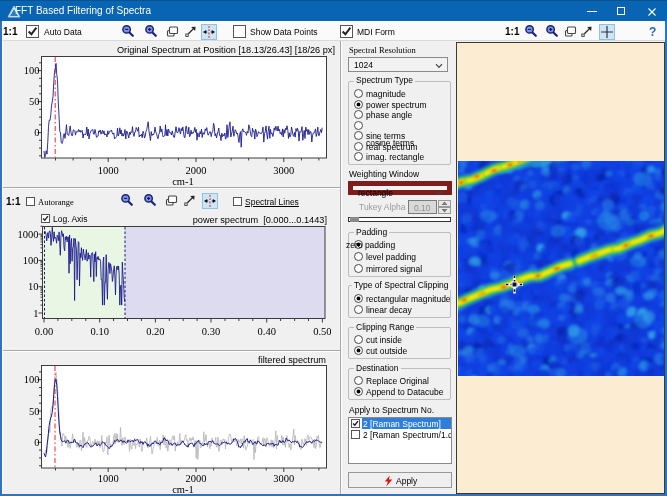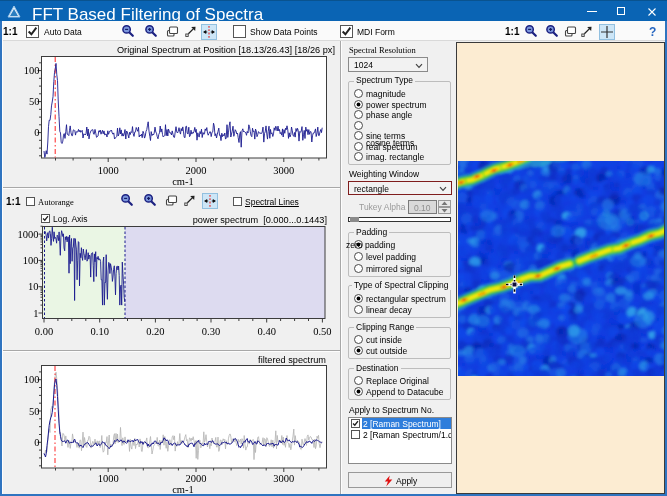--- a/index.html
+++ b/index.html
@@ -11,21 +11,21 @@
 .rad.sel::after{content:"";position:absolute;left:2px;top:2px;width:3px;height:3px;border-radius:50%;background:#000;box-shadow:0 0 0 0.4px #000}
 .grp{position:absolute;border:1px solid #bdbdbd;border-radius:2px}
 .grplabel{position:absolute;font-size:8.5px;line-height:9px;background:#f0f0f0;padding:0 2px;white-space:nowrap}
 </style></head><body>
 <div class="abs" style="left:0;top:0;width:667px;height:496px;border:2px solid #2f74c0;border-top:none;pointer-events:none;z-index:50"></div>
 <div class="abs" style="left:0;top:0;width:667px;height:21px;background:#0a64b4;border-top:1px solid #09538f;z-index:51">
     <svg class="abs" style="left:7px;top:4px" width="14" height="14" viewBox="0 0 14 14">
       <polygon points="7,1 13,12 1,12" fill="#e8f2fc" stroke="#9cc6e8" stroke-width="1"></polygon>
       <polygon points="7,4 11,11 3,11" fill="#2a7ec0"></polygon>
     </svg>
-    <span class="abs" style="left:32px;top:4px;font-size:17px;color:#fff">FFT Based Filtering of Spectra</span>
+    <span class="abs" style="left:15px;top:4px;font-size:10px;color:#fff">FFT Based Filtering of Spectra</span>
     <div class="abs" style="left:587px;top:10px;width:10px;height:1px;background:#fff"></div>
     <div class="abs" style="left:617px;top:6px;width:8px;height:8px;border:1px solid #fff"></div>
     <svg class="abs" style="left:646px;top:5px" width="12" height="12" viewBox="0 0 12 12">
       <path d="M2.5 2.5 L9.5 9.5 M9.5 2.5 L2.5 9.5" stroke="#fff" stroke-width="1.1"></path>
     </svg>
   </div>
 <div class="abs" style="left:2px;top:21px;width:663px;height:19px;background:#fafafa"></div>
 <div class="abs" style="left:2px;top:21px;width:1px;height:473px;background:#fdfdfd;z-index:40"></div>
 <div class="abs" style="left:2px;top:40px;width:663px;height:1px;background:#d9d9d9"></div>
 <span class="abs" style="left:3px;top:26px;font-size:10px;font-weight:bold">1:1</span>
@@ -290,21 +290,21 @@
     <text x="39.5" y="383.2" font-family="Liberation Serif,serif" font-size="10.5" text-anchor="end">100</text>
     <text x="108.2" y="482" font-family="Liberation Serif,serif" font-size="10.5" text-anchor="middle">1000</text>
     <text x="196.0" y="482" font-family="Liberation Serif,serif" font-size="10.5" text-anchor="middle">2000</text>
     <text x="283.8" y="482" font-family="Liberation Serif,serif" font-size="10.5" text-anchor="middle">3000</text>
     <text x="183" y="492.5" font-family="Liberation Serif,serif" font-size="10.5" text-anchor="middle">cm-1</text>
     <polyline points="44.0,454.9 44.8,453.7 45.5,450.0 46.2,453.2 47.0,451.5 47.8,441.4 48.5,434.1 49.2,428.8 50.0,432.5 50.8,409.8 51.5,407.8 52.2,405.9 53.0,408.0 53.8,390.1 54.5,381.7 55.2,376.2 56.0,372.2 56.8,379.1 57.5,388.2 58.2,400.6 59.0,413.9 59.8,433.9 60.5,432.3 61.2,440.0 62.0,446.0 62.8,433.4 63.5,433.8 64.2,435.8 65.0,441.1 65.8,435.9 66.5,442.2 67.2,441.3 68.0,447.4 68.8,440.4 69.5,442.0 70.2,448.4 71.0,442.5 71.8,442.7 72.5,433.9 73.2,438.1 74.0,442.2 74.8,441.1 75.5,442.1 76.2,443.3 77.0,447.4 77.8,443.0 78.5,445.8 79.2,448.2 80.0,439.9 80.8,440.5 81.5,450.7 82.2,442.9 83.0,432.1 83.8,445.9 84.5,437.5 85.2,442.1 86.0,446.3 86.8,447.4 87.5,440.7 88.2,440.5 89.0,436.3 89.8,437.1 90.5,442.9 91.2,448.1 92.0,443.8 92.8,441.3 93.5,443.2 94.2,445.0 95.0,439.1 95.8,444.7 96.5,445.2 97.2,440.8 98.0,444.2 98.8,441.2 99.5,441.0 100.2,447.6 101.0,444.6 101.8,435.5 102.5,447.8 103.2,452.2 104.0,451.0 104.8,442.2 105.5,442.2 106.2,442.9 107.0,436.6 107.8,454.8 108.5,440.4 109.2,435.0 110.0,447.6 110.8,444.1 111.5,445.8 112.2,446.5 113.0,443.8 113.8,435.6 114.5,433.7 115.2,443.9 116.0,433.4 116.8,442.1 117.5,434.1 118.2,442.7 119.0,441.7 119.8,440.6 120.5,427.4 121.2,438.3 122.0,445.6 122.8,437.8 123.5,444.0 124.2,444.6 125.0,436.9 125.8,442.2 126.5,441.0 127.2,442.2 128.0,440.7 128.8,440.3 129.5,451.4 130.2,439.2 131.0,446.9 131.8,449.1 132.5,442.6 133.2,441.9 134.0,445.6 134.8,438.4 135.5,448.6 136.2,444.2 137.0,445.0 137.8,442.5 138.5,441.0 139.2,447.0 140.0,438.9 140.8,442.0 141.5,451.2 142.2,451.5 143.0,442.4 143.8,443.3 144.5,442.8 145.2,442.4 146.0,441.2 146.8,437.9 147.5,447.5 148.2,447.8 149.0,447.4 149.8,440.9 150.5,436.5 151.2,444.3 152.0,454.0 152.8,450.3 153.5,446.2 154.2,444.9 155.0,444.2 155.8,442.1 156.5,443.8 157.2,437.4 158.0,445.5 158.8,446.3 159.5,440.1 160.2,449.5 161.0,440.5 161.8,441.8 162.5,443.0 163.2,434.8 164.0,445.2 164.8,436.5 165.5,443.5 166.2,448.3 167.0,442.0 167.8,451.3 168.5,445.8 169.2,440.4 170.0,439.7 170.8,445.2 171.5,444.4 172.2,436.9 173.0,435.6 173.8,439.8 174.5,435.9 175.2,451.1 176.0,443.8 176.8,446.4 177.5,441.7 178.2,445.0 179.0,443.1 179.8,433.5 180.5,443.1 181.2,440.4 182.0,443.4 182.8,441.9 183.5,442.3 184.2,440.2 185.0,436.8 185.8,434.6 186.5,440.8 187.2,439.5 188.0,447.7 188.8,442.7 189.5,437.9 190.2,438.2 191.0,441.3 191.8,438.1 192.5,440.0 193.2,436.7 194.0,440.9 194.8,444.0 195.5,440.7 196.2,458.3 197.0,440.5 197.8,459.4 198.5,450.4 199.2,440.2 200.0,440.1 200.8,447.8 201.5,445.6 202.2,442.8 203.0,444.6 203.8,431.8 204.5,442.3 205.2,440.4 206.0,434.7 206.8,441.7 207.5,447.0 208.2,442.8 209.0,442.5 209.8,448.7 210.5,443.5 211.2,445.8 212.0,438.0 212.8,442.1 213.5,443.6 214.2,442.8 215.0,441.3 215.8,437.4 216.5,447.0 217.2,447.2 218.0,437.1 218.8,451.4 219.5,449.0 220.2,440.2 221.0,440.1 221.8,445.0 222.5,441.2 223.2,438.8 224.0,440.5 224.8,439.3 225.5,448.9 226.2,440.7 227.0,443.7 227.8,444.6 228.5,438.2 229.2,435.4 230.0,433.9 230.8,436.1 231.5,442.8 232.2,440.6 233.0,438.7 233.8,441.7 234.5,441.7 235.2,438.4 236.0,442.6 236.8,445.7 237.5,444.2 238.2,439.3 239.0,442.3 239.8,440.7 240.5,439.2 241.2,444.1 242.0,438.7 242.8,440.5 243.5,448.1 244.2,435.5 245.0,444.7 245.8,450.1 246.5,447.2 247.2,447.1 248.0,442.1 248.8,443.6 249.5,443.9 250.2,439.4 251.0,440.7 251.8,440.8 252.5,440.4 253.2,439.4 254.0,459.6 254.8,444.0 255.5,452.5 256.2,442.1 257.0,442.3 257.8,437.4 258.5,436.7 259.2,441.3 260.0,444.6 260.8,443.6 261.5,444.8 262.2,442.3 263.0,437.7 263.8,444.9 264.5,438.5 265.2,439.1 266.0,446.8 266.8,437.7 267.5,439.0 268.2,441.8 269.0,445.9 269.8,446.3 270.5,444.8 271.2,439.8 272.0,446.8 272.8,440.2 273.5,448.1 274.2,443.3 275.0,441.8 275.8,430.8 276.5,448.8 277.2,435.4 278.0,441.6 278.8,440.4 279.5,441.7 280.2,440.2 281.0,443.0 281.8,435.5 282.5,444.4 283.2,437.0 284.0,445.3 284.8,442.6 285.5,447.3 286.2,440.2 287.0,435.5 287.8,442.7 288.5,443.2 289.2,447.5 290.0,443.4 290.8,449.8 291.5,446.6 292.2,441.2 293.0,436.1 293.8,429.1 294.5,445.1 295.2,435.6 296.0,441.2 296.8,443.0 297.5,440.3 298.2,442.0 299.0,441.8 299.8,444.2 300.5,448.9 301.2,449.5 302.0,439.2 302.8,443.6 303.5,445.1 304.2,442.3 305.0,438.6 305.8,441.5 306.5,445.4 307.2,436.5 308.0,434.9 308.8,440.0 309.5,437.7 310.2,436.5 311.0,437.0 311.8,439.4 312.5,439.5 313.2,439.9 314.0,447.5 314.8,439.0 315.5,448.7 316.2,446.0 317.0,436.2 317.8,438.4 318.5,435.3 319.2,443.6 320.0,447.7 320.8,443.4 321.5,441.8 322.2,441.9" fill="none" stroke="#b2b2b2" stroke-width="0.8"></polyline>
     <line x1="55" y1="366" x2="55" y2="467.5" stroke="#ff2222" stroke-width="1" stroke-dasharray="5 2.5 1.5 2.5"></line>
     <polyline points="44.0,453.4 44.8,455.2 45.5,457.0 46.2,453.8 47.0,445.5 47.8,439.1 48.5,432.0 49.2,425.3 50.0,420.7 50.8,417.7 51.5,416.0 52.2,412.5 53.0,405.3 53.8,394.2 54.5,384.9 55.2,380.7 56.0,379.0 56.8,385.5 57.5,396.5 58.2,409.1 59.0,423.1 59.8,432.0 60.5,436.3 61.2,439.6 62.0,441.3 62.8,441.6 63.5,441.4 64.2,440.9 65.0,441.1 65.8,443.2 66.5,441.3 67.2,440.2 68.0,440.1 68.8,442.1 69.5,443.2 70.2,442.7 71.0,441.9 71.8,442.9 72.5,441.9 73.2,442.6 74.0,439.9 74.8,439.3 75.5,442.2 76.2,442.7 77.0,443.0 77.8,442.8 78.5,444.1 79.2,446.0 80.0,446.3 80.8,445.0 81.5,445.5 82.2,446.6 83.0,447.6 83.8,445.5 84.5,444.2 85.2,443.8 86.0,443.8 86.8,442.5 87.5,442.6 88.2,443.0 89.0,444.5 89.8,445.8 90.5,446.7 91.2,446.2 92.0,445.7 92.8,446.4 93.5,445.3 94.2,444.7 95.0,443.8 95.8,442.8 96.5,444.2 97.2,446.0 98.0,444.6 98.8,443.7 99.5,445.4 100.2,445.4 101.0,444.4 101.8,443.2 102.5,441.6 103.2,442.3 104.0,443.3 104.8,442.8 105.5,445.1 106.2,445.4 107.0,446.1 107.8,447.0 108.5,447.6 109.2,448.7 110.0,447.4 110.8,446.0 111.5,446.5 112.2,445.2 113.0,444.6 113.8,443.1 114.5,440.5 115.2,441.3 116.0,440.7 116.8,440.0 117.5,439.3 118.2,440.8 119.0,441.3 119.8,441.5 120.5,440.1 121.2,439.9 122.0,441.1 122.8,442.5 123.5,441.0 124.2,441.0 125.0,442.2 125.8,442.6 126.5,443.4 127.2,442.7 128.0,439.8 128.8,441.6 129.5,441.1 130.2,441.7 131.0,441.3 131.8,440.7 132.5,440.5 133.2,442.0 134.0,440.2 134.8,439.5 135.5,440.9 136.2,440.0 137.0,439.7 137.8,439.5 138.5,441.6 139.2,442.5 140.0,443.4 140.8,441.3 141.5,442.5 142.2,441.8 143.0,444.4 143.8,442.4 144.5,441.7 145.2,442.0 146.0,443.3 146.8,443.1 147.5,446.2 148.2,444.0 149.0,446.2 149.8,446.2 150.5,446.1 151.2,443.8 152.0,444.4 152.8,442.8 153.5,443.9 154.2,441.4 155.0,441.0 155.8,441.2 156.5,442.5 157.2,443.7 158.0,442.7 158.8,443.9 159.5,444.3 160.2,444.7 161.0,442.2 161.8,443.0 162.5,441.7 163.2,440.4 164.0,437.8 164.8,439.1 165.5,439.0 166.2,441.1 167.0,439.9 167.8,440.4 168.5,442.1 169.2,444.6 170.0,443.8 170.8,443.6 171.5,443.8 172.2,445.5 173.0,444.0 173.8,443.6 174.5,442.9 175.2,443.2 176.0,445.0 176.8,445.7 177.5,444.7 178.2,444.5 179.0,445.4 179.8,444.2 180.5,444.4 181.2,442.9 182.0,442.1 182.8,440.8 183.5,442.4 184.2,443.2 185.0,445.0 185.8,445.0 186.5,446.3 187.2,445.8 188.0,447.0 188.8,444.4 189.5,444.6 190.2,443.2 191.0,443.7 191.8,443.0 192.5,443.3 193.2,444.9 194.0,446.8 194.8,443.6 195.5,444.2 196.2,442.9 197.0,441.6 197.8,441.9 198.5,440.3 199.2,442.6 200.0,443.7 200.8,443.4 201.5,444.5 202.2,445.3 203.0,445.7 203.8,445.6 204.5,443.1 205.2,444.8 206.0,443.8 206.8,444.1 207.5,444.8 208.2,442.6 209.0,441.1 209.8,441.6 210.5,441.2 211.2,442.6 212.0,441.3 212.8,440.7 213.5,442.5 214.2,443.5 215.0,443.8 215.8,444.2 216.5,444.2 217.2,443.5 218.0,444.7 218.8,444.8 219.5,445.5 220.2,445.2 221.0,444.3 221.8,442.5 222.5,442.9 223.2,442.8 224.0,442.1 224.8,442.0 225.5,442.7 226.2,442.0 227.0,443.8 227.8,443.4 228.5,443.0 229.2,444.1 230.0,444.0 230.8,444.0 231.5,443.3 232.2,442.3 233.0,441.6 233.8,438.9 234.5,439.2 235.2,438.6 236.0,439.1 236.8,440.8 237.5,441.9 238.2,444.4 239.0,447.3 239.8,446.5 240.5,447.7 241.2,445.9 242.0,446.0 242.8,443.0 243.5,442.4 244.2,441.4 245.0,442.4 245.8,439.9 246.5,439.6 247.2,438.5 248.0,442.2 248.8,441.6 249.5,442.7 250.2,440.2 251.0,441.0 251.8,441.9 252.5,444.4 253.2,444.0 254.0,443.6 254.8,441.5 255.5,441.9 256.2,444.0 257.0,443.8 257.8,440.7 258.5,441.3 259.2,442.0 260.0,442.8 260.8,444.0 261.5,444.3 262.2,444.8 263.0,446.0 263.8,444.7 264.5,445.2 265.2,445.8 266.0,445.6 266.8,443.5 267.5,443.5 268.2,443.6 269.0,443.4 269.8,444.6 270.5,443.8 271.2,443.7 272.0,444.1 272.8,443.0 273.5,444.3 274.2,446.2 275.0,444.2 275.8,444.7 276.5,444.5 277.2,444.9 278.0,445.2 278.8,442.7 279.5,440.5 280.2,441.0 281.0,442.8 281.8,442.3 282.5,440.8 283.2,440.8 284.0,442.4 284.8,442.2 285.5,441.3 286.2,438.0 287.0,439.5 287.8,440.7 288.5,440.7 289.2,439.8 290.0,441.4 290.8,441.8 291.5,442.7 292.2,441.8 293.0,441.4 293.8,442.3 294.5,441.1 295.2,440.9 296.0,441.8 296.8,442.3 297.5,441.6 298.2,443.1 299.0,444.0 299.8,447.1 300.5,446.3 301.2,446.8 302.0,447.1 302.8,447.3 303.5,446.5 304.2,445.2 305.0,443.6 305.8,443.1 306.5,441.7 307.2,441.9 308.0,442.7 308.8,441.2 309.5,441.0 310.2,442.0 311.0,442.0 311.8,443.4 312.5,441.5 313.2,440.5 314.0,441.2 314.8,441.4 315.5,440.3 316.2,440.3 317.0,439.7 317.8,440.7 318.5,440.8 319.2,441.6 320.0,442.3 320.8,442.1 321.5,442.7 322.2,442.4" fill="none" stroke="#1b1b8e" stroke-width="1"></polyline>
   </svg>
 <span class="t" style="left:349px;top:44.5px;font-family:Liberation Serif, serif;">Spectral Resolution</span>
-<div class="abs" style="left:348px;top:57px;width:80px;height:15px;background:#f2f2f2;border:1px solid #8a8a8a">
+<div class="abs" style="left:348px;top:57px;width:100px;height:15px;background:#f2f2f2;border:1px solid #8a8a8a">
     <span class="abs" style="left:5px;top:2px;font-size:8.5px">1024</span>
     <svg class="abs" style="right:4px;top:5px" width="8" height="6" viewBox="0 0 8 6">
       <path d="M1 1.2 L4 4.4 L7 1.2" stroke="#444" stroke-width="1.2" fill="none"></path>
     </svg>
   </div>
 <div class="grp" style="left:348px;top:81px;width:103px;height:84px"></div>
 <span class="grplabel" style="left:354px;top:76px">Spectrum Type</span>
 <div class="rad" style="left:354px;top:89.3px"></div>
 <span class="t" style="left:366px;top:89.3px;">magnitude</span>
 <div class="rad sel" style="left:354px;top:99.8px"></div>
@@ -313,21 +313,21 @@
 <span class="t" style="left:366px;top:110.3px;">phase angle</span>
 <div class="rad" style="left:354px;top:120.8px"></div>
 <span class="t" style="left:366px;top:138px;">cosine terms</span>
 <div class="rad" style="left:354px;top:131.3px"></div>
 <span class="t" style="left:366px;top:131.3px;">sine terms</span>
 <div class="rad" style="left:354px;top:141.8px"></div>
 <span class="t" style="left:366px;top:141.8px;">real spectrum</span>
 <div class="rad" style="left:354px;top:152.3px"></div>
 <span class="t" style="left:366px;top:152.3px;">imag. rectangle</span>
 <span class="t" style="left:349px;top:168.5px;">Weighting Window</span>
-<div class="abs" style="left:348px;top:181px;width:104px;height:14px;background:#f2f2f2;border:1px solid #7f1d1d">
+<div class="abs" style="left:348px;top:181px;width:104px;height:14px;background:#f2f2f2;border:5px solid #7f1d1d">
     <span class="abs" style="left:5px;top:2px;font-size:8.5px">rectangle</span>
     <svg class="abs" style="right:4px;top:4px" width="8" height="6" viewBox="0 0 8 6">
       <path d="M1 1.2 L4 4.4 L7 1.2" stroke="#444" stroke-width="1.2" fill="none"></path>
     </svg>
   </div>
 <span class="t" style="left:359px;top:201.5px;color:#9a9a9a">Tukey Alpha</span>
 <div class="abs" style="left:408px;top:200px;width:29px;height:14px;background:#d9d9d9;border:1px solid #7a7a7a">
     <span class="abs" style="left:5px;top:2px;font-size:8.5px;color:#8f8f8f">0.10</span>
   </div>
 <div class="abs" style="left:438px;top:200px;width:13px;height:7px;background:#e8e8e8;border:1px solid #9a9a9a">
@@ -346,21 +346,21 @@
 <span class="grplabel" style="left:354px;top:228px">Padding</span>
 <div class="rad sel" style="left:354px;top:240.4px"></div>
 <span class="t" style="left:346px;top:240.4px;">zero padding</span>
 <div class="rad" style="left:354px;top:252.2px"></div>
 <span class="t" style="left:366px;top:252.2px;">level padding</span>
 <div class="rad" style="left:354px;top:264.0px"></div>
 <span class="t" style="left:366px;top:264.0px;">mirrored signal</span>
 <div class="grp" style="left:348px;top:285px;width:103px;height:33px"></div>
 <span class="grplabel" style="left:352px;top:281px">Type of Spectral Clipping</span>
 <div class="rad sel" style="left:354px;top:293.9px"></div>
-<span class="t" style="left:366px;top:293.9px;">rectangular spectrum</span>
+<span class="t" style="left:366px;top:293.9px;">rectangular magnitude</span>
 <div class="rad" style="left:354px;top:305.09999999999997px"></div>
 <span class="t" style="left:366px;top:305.09999999999997px;">linear decay</span>
 <div class="grp" style="left:348px;top:327px;width:103px;height:32px"></div>
 <span class="grplabel" style="left:354px;top:323px">Clipping Range</span>
 <div class="rad" style="left:354px;top:334.9px"></div>
 <span class="t" style="left:366px;top:334.9px;">cut inside</span>
 <div class="rad sel" style="left:354px;top:345.7px"></div>
 <span class="t" style="left:366px;top:345.7px;">cut outside</span>
 <div class="grp" style="left:348px;top:368px;width:103px;height:32px"></div>
 <span class="grplabel" style="left:354px;top:364px">Destination</span>

